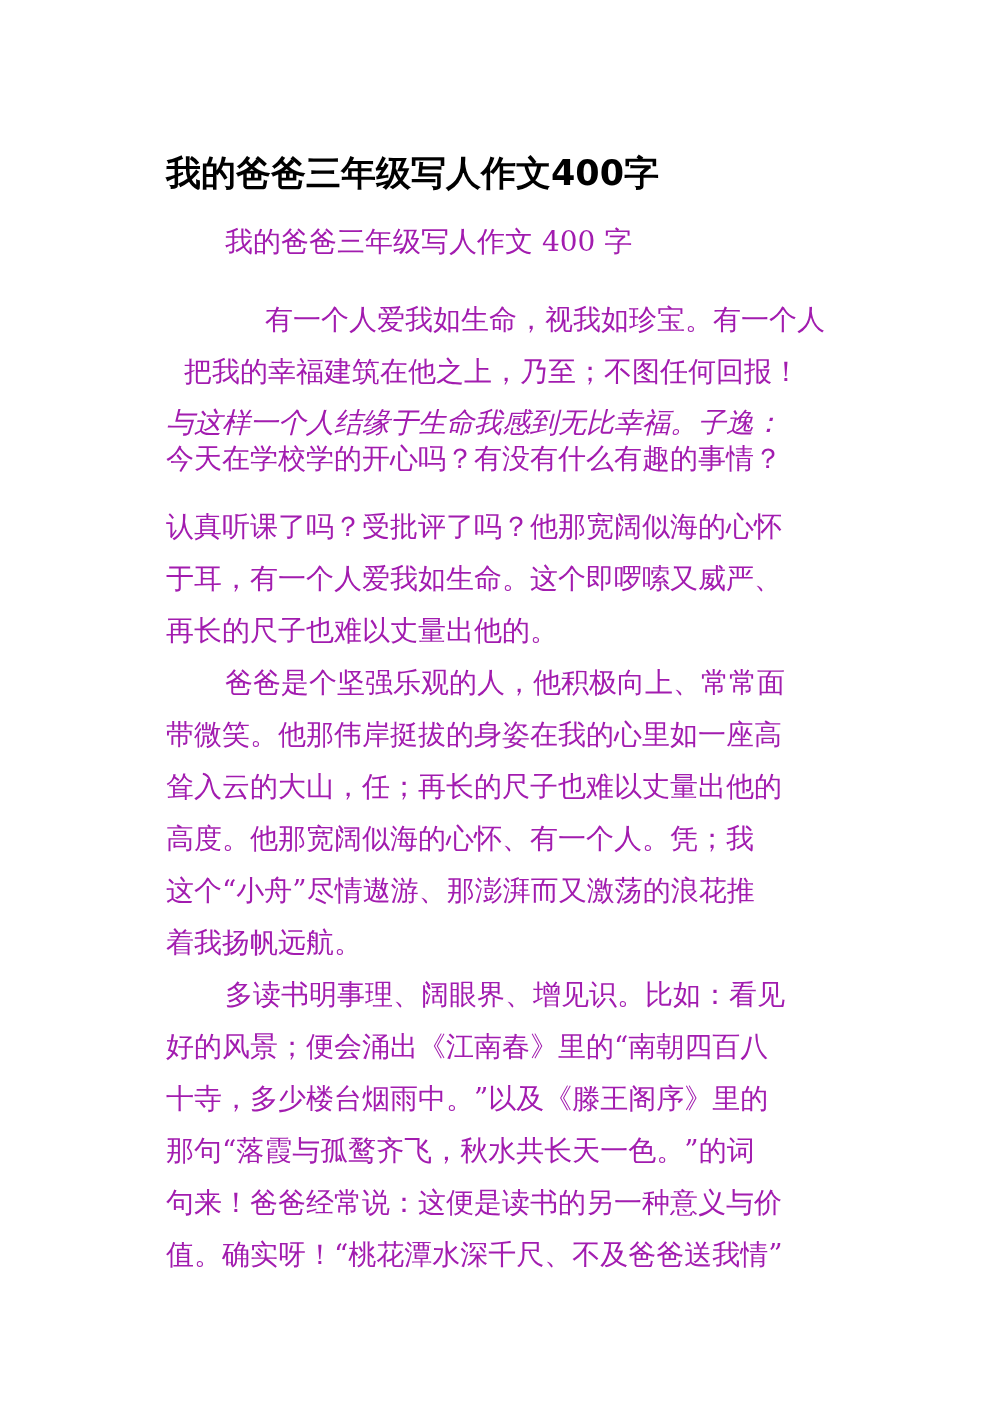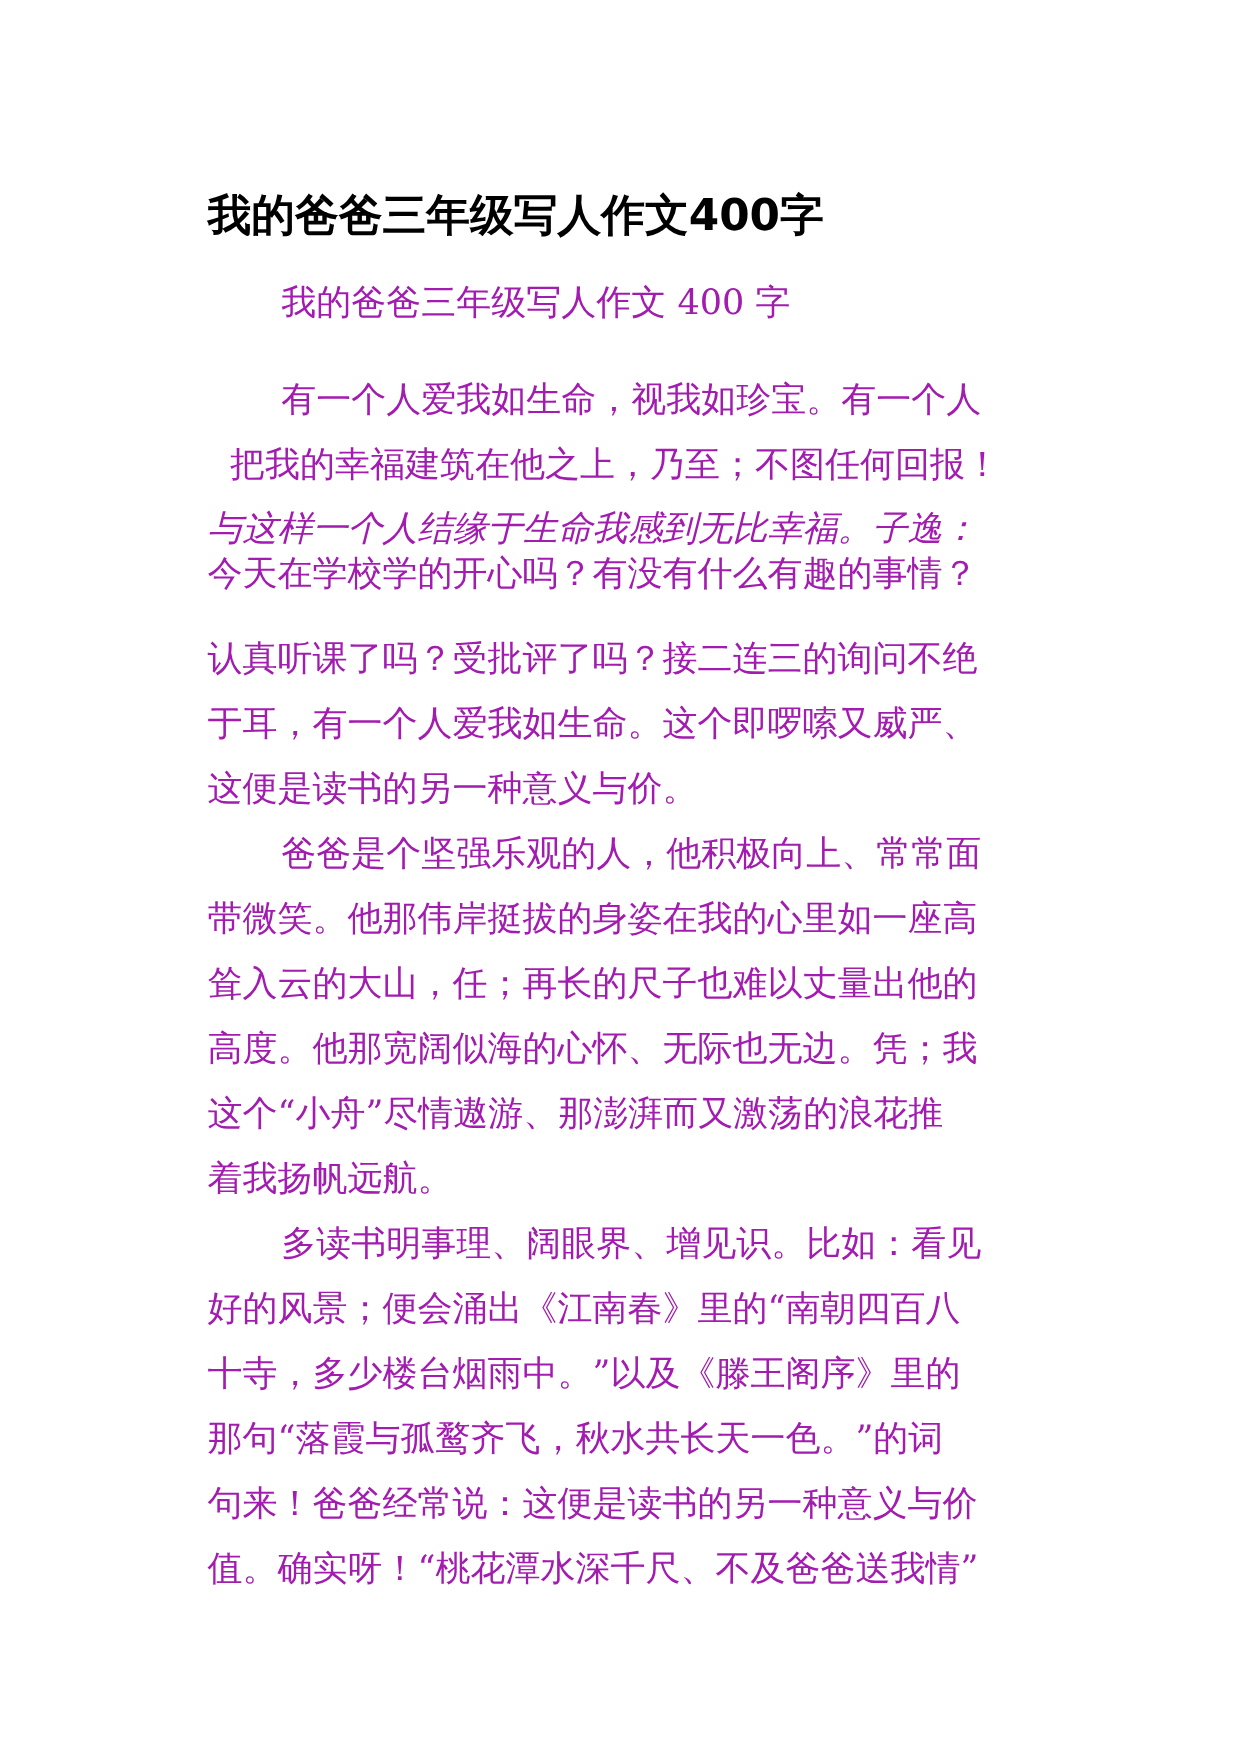--- a/index.html
+++ b/index.html
@@ -15,31 +15,31 @@
     }
     .indent { left: 225px; }
   </style>
 </head>
 <body>
 
 <h1 class="title">我的爸爸三年级写人作文400字</h1>
 
 <div id="body-container">
     <div class="line indent" style="top: 222px;">我的爸爸三年级写人作文 400 字</div>
-    <div class="line indent" style="top: 300px;">有一个人爱我如生命，视我如珍宝。有一个人</div>
+    <div class="line indent" style="top: 300px; margin-left: 40px;">有一个人爱我如生命，视我如珍宝。有一个人</div>
     <div class="line" style="top: 352px; margin-left: 18px;">把我的幸福建筑在他之上，乃至；不图任何回报！</div>
     <div class="line" style="top: 403px; font-style: italic;">与这样一个人结缘于生命我感到无比幸福。子逸：</div>
     <div class="line" style="top: 439px;">今天在学校学的开心吗？有没有什么有趣的事情？</div>
-    <div class="line" style="top: 507px;">认真听课了吗？受批评了吗？接二连三的询问不绝</div>
+    <div class="line" style="top: 507px;">认真听课了吗？受批评了吗？他那宽阔似海的心怀</div>
     <div class="line" style="top: 559px;">于耳，有一个人爱我如生命。这个即啰嗦又威严、</div>
-    <div class="line" style="top: 611px;">这便是读书的另一种意义与价。</div>
+    <div class="line" style="top: 611px;">再长的尺子也难以丈量出他的。</div>
     <div class="line indent" style="top: 663px;">爸爸是个坚强乐观的人，他积极向上、常常面</div>
     <div class="line" style="top: 715px;">带微笑。他那伟岸挺拔的身姿在我的心里如一座高</div>
     <div class="line" style="top: 767px;">耸入云的大山，任；再长的尺子也难以丈量出他的</div>
-    <div class="line" style="top: 819px;">高度。他那宽阔似海的心怀、无际也无边。凭；我</div>
+    <div class="line" style="top: 819px;">高度。他那宽阔似海的心怀、有一个人。凭；我</div>
     <div class="line" style="top: 871px;">这个“小舟”尽情遨游、那澎湃而又激荡的浪花推</div>
     <div class="line" style="top: 923px;">着我扬帆远航。</div>
     <div class="line indent" style="top: 975px;">多读书明事理、阔眼界、增见识。比如：看见</div>
     <div class="line" style="top: 1027px;">好的风景；便会涌出《江南春》里的“南朝四百八</div>
     <div class="line" style="top: 1079px;">十寺，多少楼台烟雨中。”以及《滕王阁序》里的</div>
     <div class="line" style="top: 1131px;">那句“落霞与孤鹜齐飞，秋水共长天一色。”的词</div>
     <div class="line" style="top: 1183px;">句来！爸爸经常说：这便是读书的另一种意义与价</div>
     <div class="line" style="top: 1235px;">值。确实呀！“桃花潭水深千尺、不及爸爸送我情”</div>
   </div>
 

